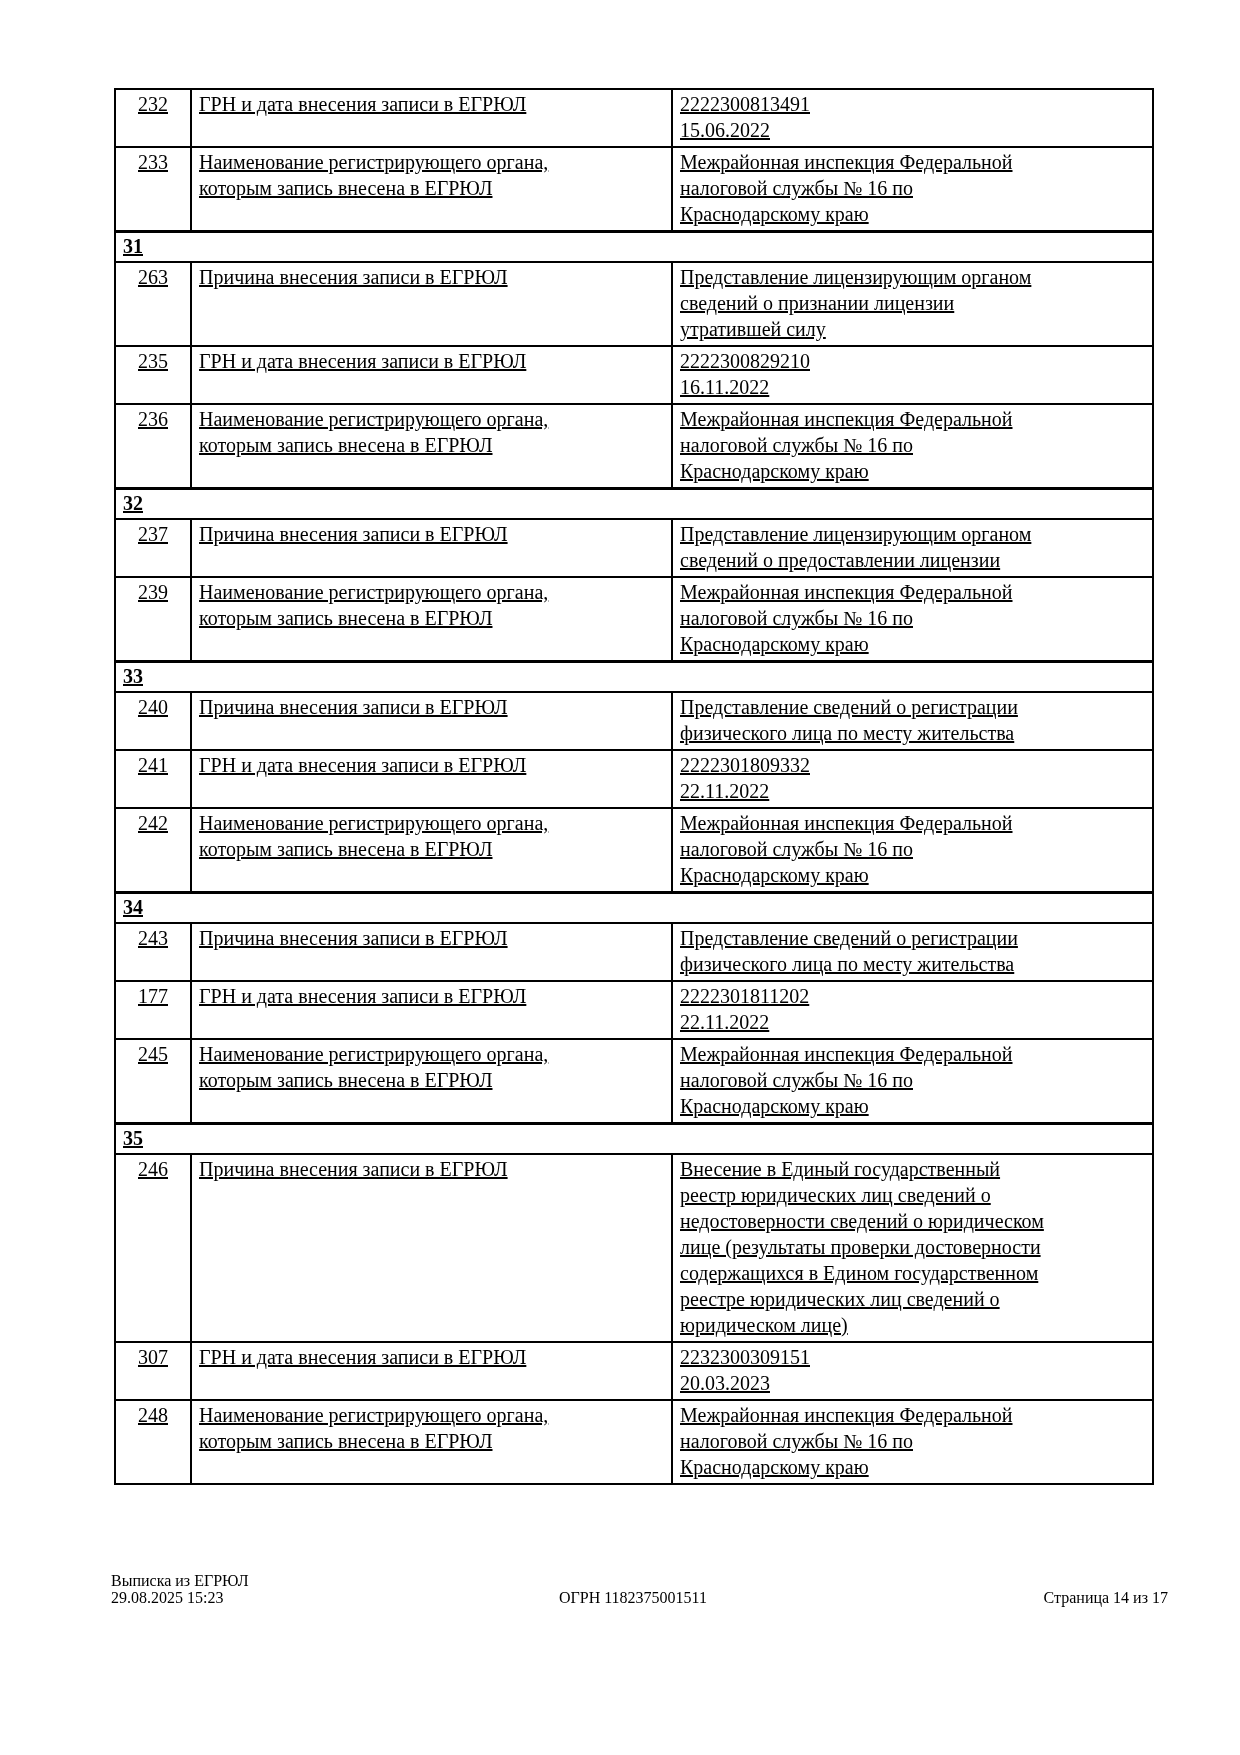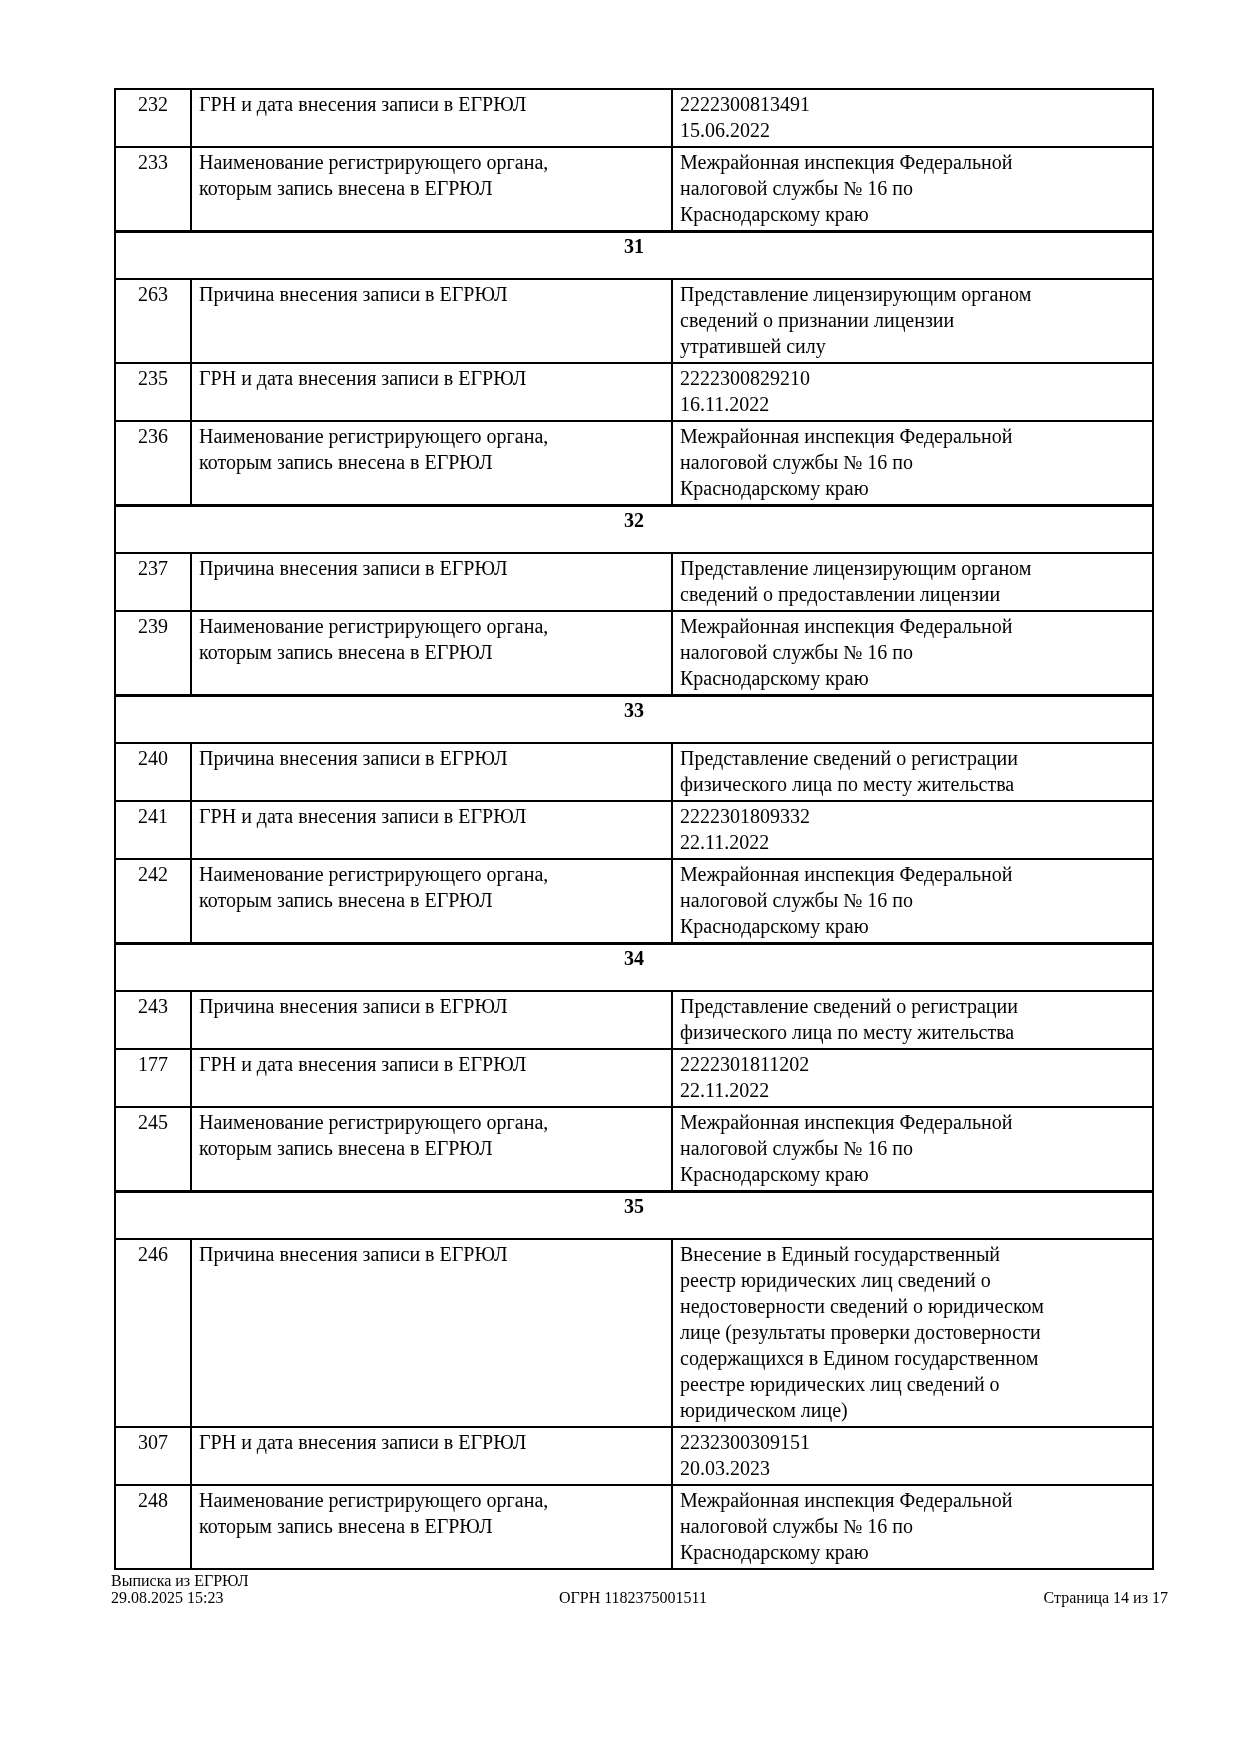--- a/index.html
+++ b/index.html
@@ -14,39 +14,40 @@
   }
   table.registry {
     position: absolute;
     left: 114px;
     top: 88px;
     width: 1038px;
     border-collapse: collapse;
     table-layout: fixed;
     font-size: 20px;
     line-height: 26px;
+    text-decoration: underline;
   }
   table.registry td {
     border: 2px solid #000000;
     vertical-align: top;
     padding: 1px 7px 3px 7px;
     white-space: pre-line;
     overflow: hidden;
   }
   td.num {
     text-align: center;
     padding-left: 2px;
     padding-right: 2px;
   }
   tr.section td {
-    text-align: center;
+    text-align: left;
     font-weight: bold;
     white-space: normal;
     padding-top: 0;
-    padding-bottom: 19px;
+    padding-bottom: 2px;
     border-top-width: 3px;
   }
   .footer {
     position: absolute;
     left: 0;
     top: 1572px;
     width: 1240px;
     height: 40px;
     font-size: 16px;
     line-height: 17px;

